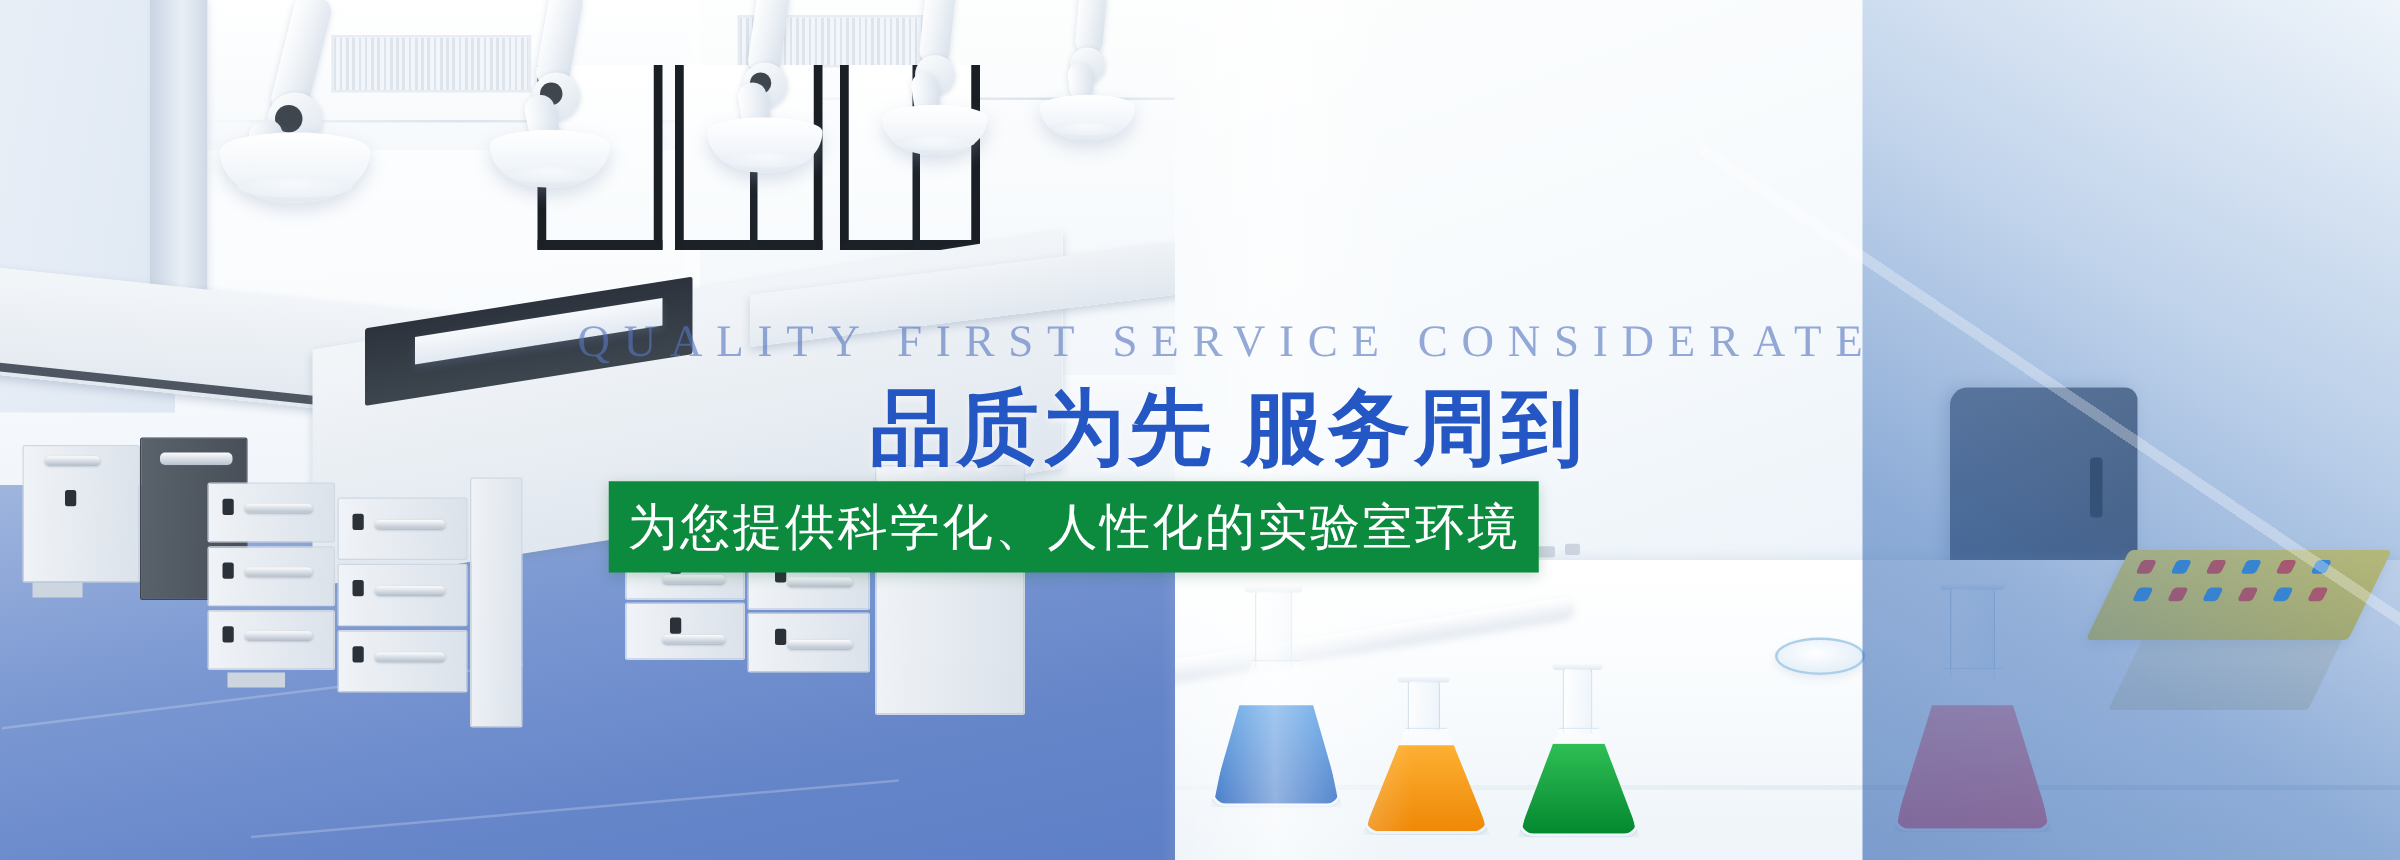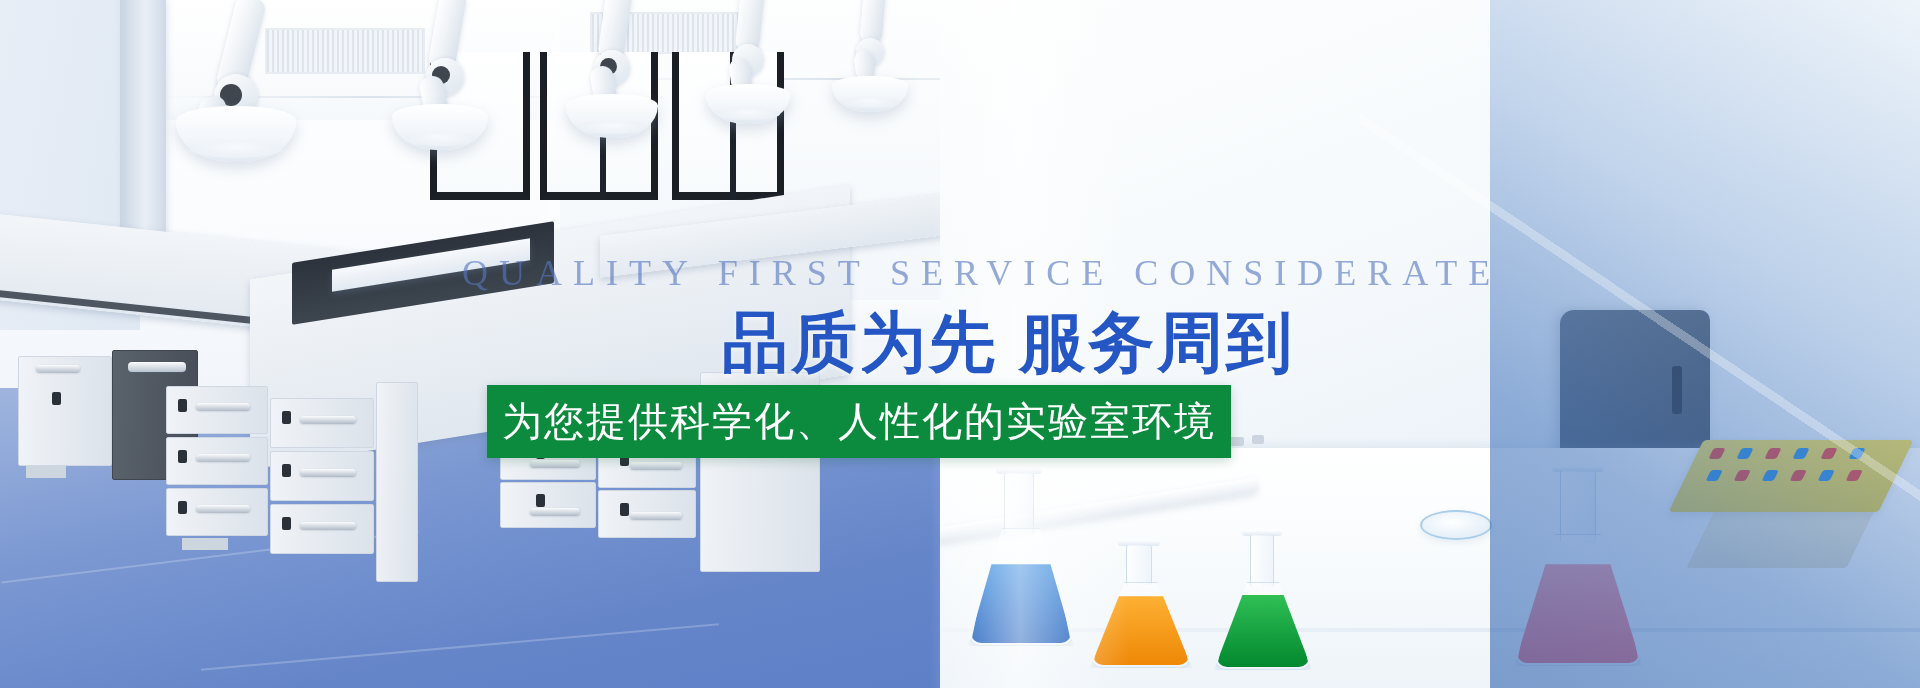--- a/index.html
+++ b/index.html
@@ -157,21 +157,21 @@
   
   .seam-glow { position:absolute; left:930px; top:0; width:200px; height:688px;
                background:linear-gradient(90deg,rgba(255,255,255,0),
                           rgba(255,255,255,.55) 45%,rgba(255,255,255,0)); }
 
   
   .txt { position:absolute; z-index:40; }
   .eng { left:462px; top:252px; font-family:"Liberation Serif", serif;
          font-size:36px; letter-spacing:11px; white-space:nowrap;
          color:rgba(86,118,190,.62); }
-  .cn-head { left:722px; top:298px; font-size:66px; font-weight:bold;
+  .cn-head { left:696px; top:298px; font-size:66px; font-weight:bold;
              letter-spacing:3px; white-space:nowrap; color:#2456c4;
              text-shadow:0 2px 5px rgba(255,255,255,.65); }
   .green-bar { left:487px; top:385px; width:744px; height:73px;
                background:#0c8a3e; display:flex; align-items:center;
                justify-content:center;
                box-shadow:0 3px 10px rgba(20,90,50,.22); }
   .green-bar span { font-size:40px; color:#ffffff; letter-spacing:2px;
                     white-space:nowrap; }
 </style>
 </head>

